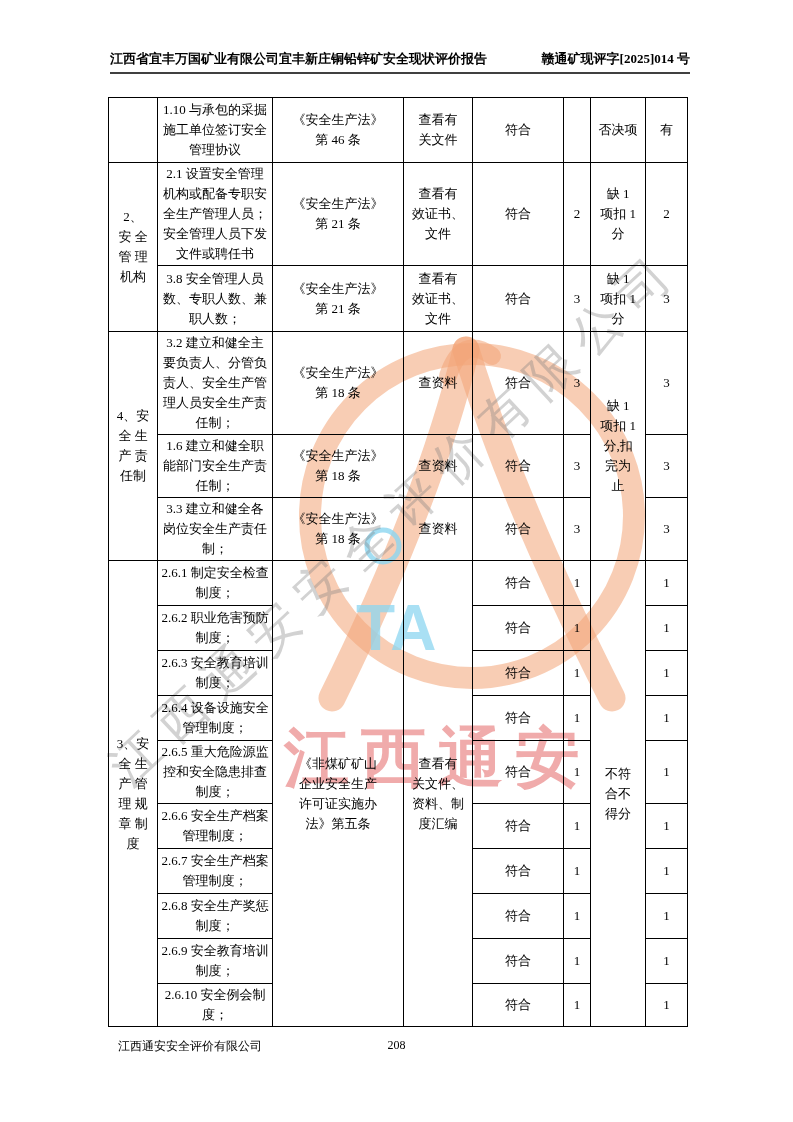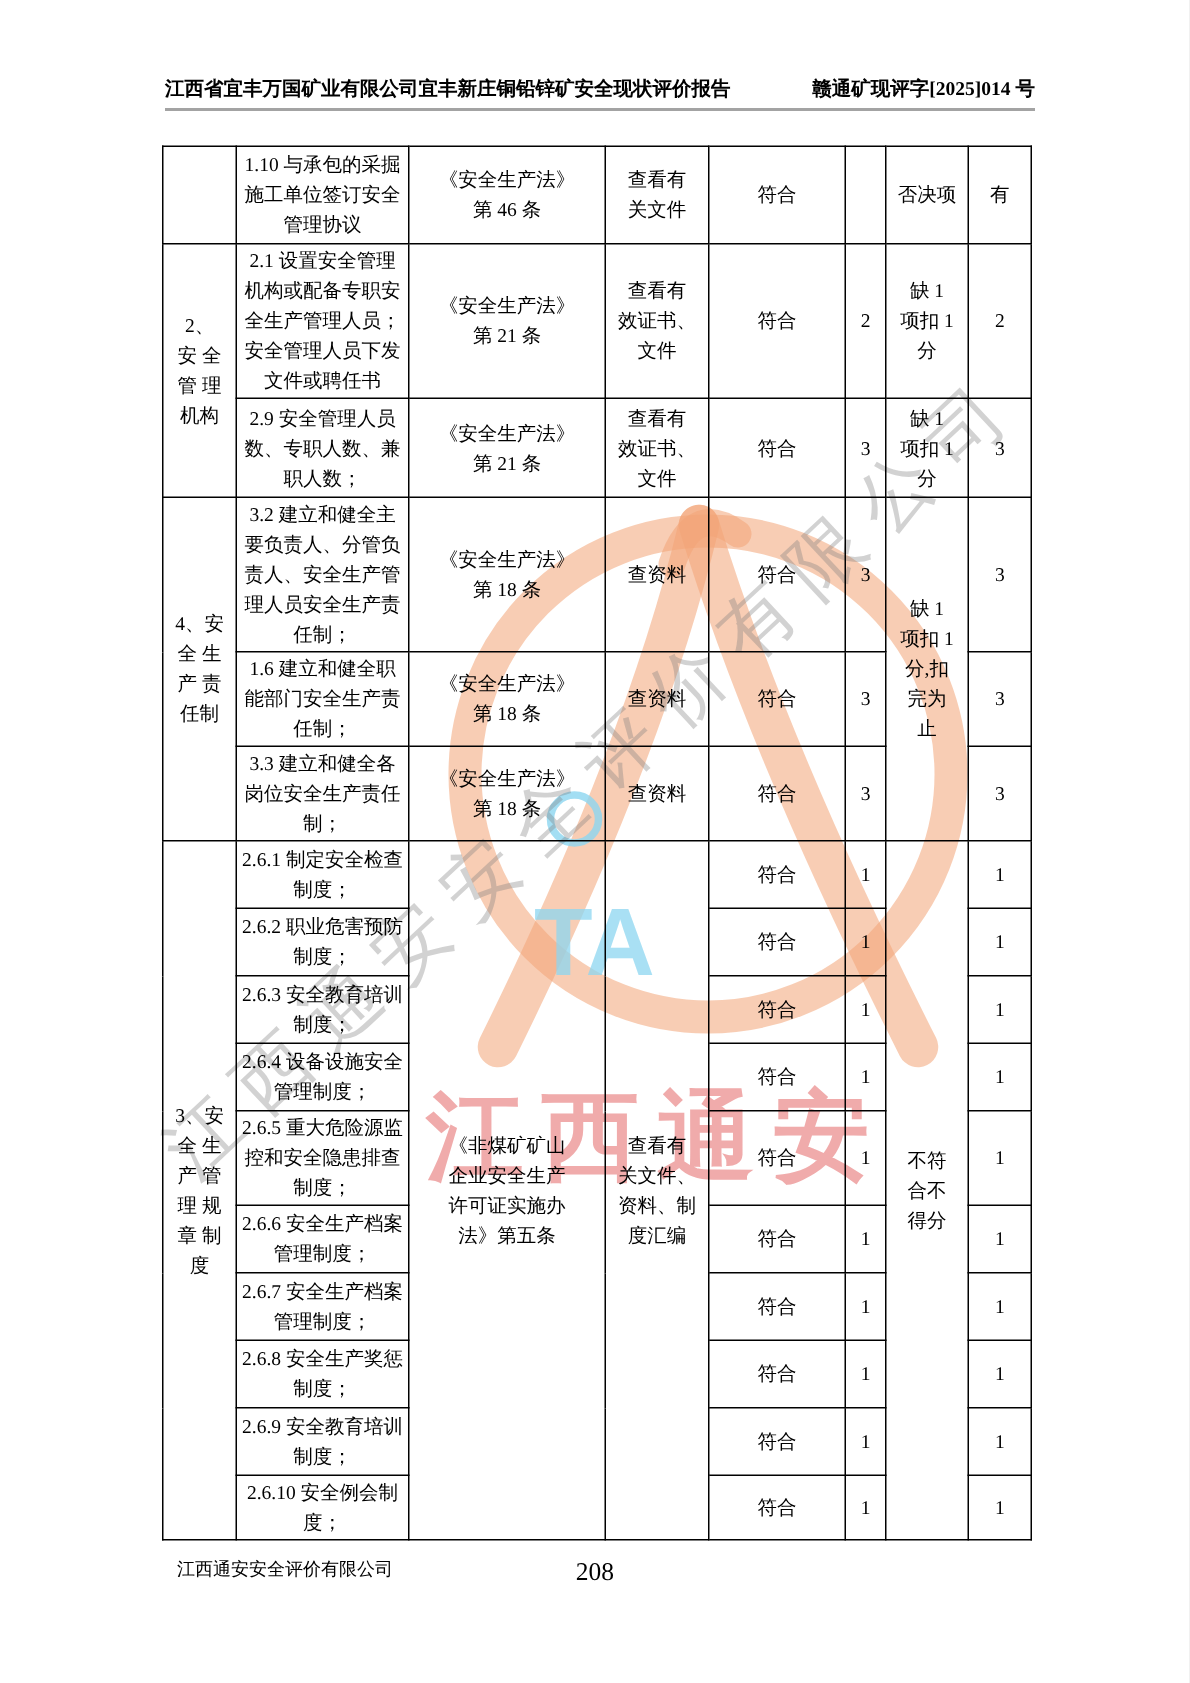--- a/index.html
+++ b/index.html
@@ -21,21 +21,21 @@
     color:rgba(125,125,125,0.35);
     transform:rotate(-43deg); transform-origin:0 50%;
   }
   .wm-logo { position:absolute; left:280px; top:318px; }
   
   .content { position:absolute; inset:0; z-index:1; }
   .header {
     position:absolute; left:110px; top:50px; width:580px;
     display:flex; justify-content:space-between; align-items:flex-end;
     font-size:13px; font-weight:bold;
-    border-bottom:2px solid #a3a3a3; padding-bottom:4px;
+    border-bottom:2px solid #404040; padding-bottom:4px;
   }
   .header .title { white-space:nowrap; }
   .header .docno { white-space:nowrap; }
   table.eval {
     position:absolute; left:108px; top:97px; width:579px;
     border-collapse:collapse; table-layout:fixed;
     font-size:13px; background:transparent;
   }
   table.eval td {
     border:1px solid #000; padding:1px 3px;
@@ -44,21 +44,21 @@
     word-break:break-all;
   }
   td.item { text-align:left; padding-left:4px; padding-right:2px;margin-left:39px; }
   .pre { white-space:pre-line; }
   td.sec { font-size:13px; }
   .footer-company {
     position:absolute; left:118px; top:1038px; font-size:12px;
   }
   .footer-page {
     position:absolute; left:0; right:0; top:1038px;
-    text-align:center; font-size:17px; font-family:"Liberation Serif",serif;
+    text-align:center; font-size:12px; font-family:"Liberation Serif",serif;
   }
 </style>
 </head>
 <body>
 
 <div class="page">
 
   <div class="wm-layer">
     <svg class="wm-logo" width="390" height="400" viewBox="0 0 390 400">
       <circle cx="192" cy="198" r="162" fill="none" stroke="rgba(243,164,118,0.55)" stroke-width="22"></circle>
@@ -115,21 +115,21 @@
 效证书、
 文件</td>
         <td>符合</td>
         <td>2</td>
         <td class="pre">缺 1
 项扣 1
 分</td>
         <td>2</td>
       </tr>
       <tr style="height:66px">
-        <td class="item">2.9 安全管理人员数、专职人数、兼职人数；</td>
+        <td class="item">3.8 安全管理人员数、专职人数、兼职人数；</td>
         <td class="pre">《安全生产法》
 第 21 条</td>
         <td class="pre">查看有
 效证书、
 文件</td>
         <td>符合</td>
         <td>3</td>
         <td class="pre">缺 1
 项扣 1
 分</td>

